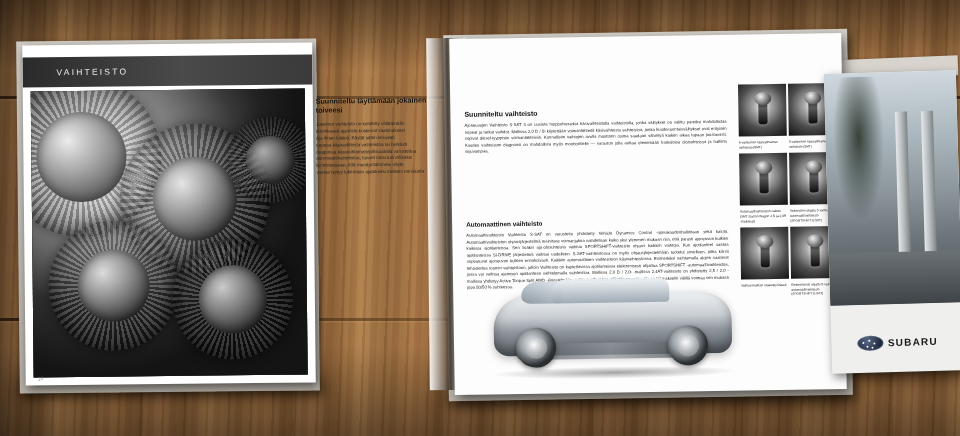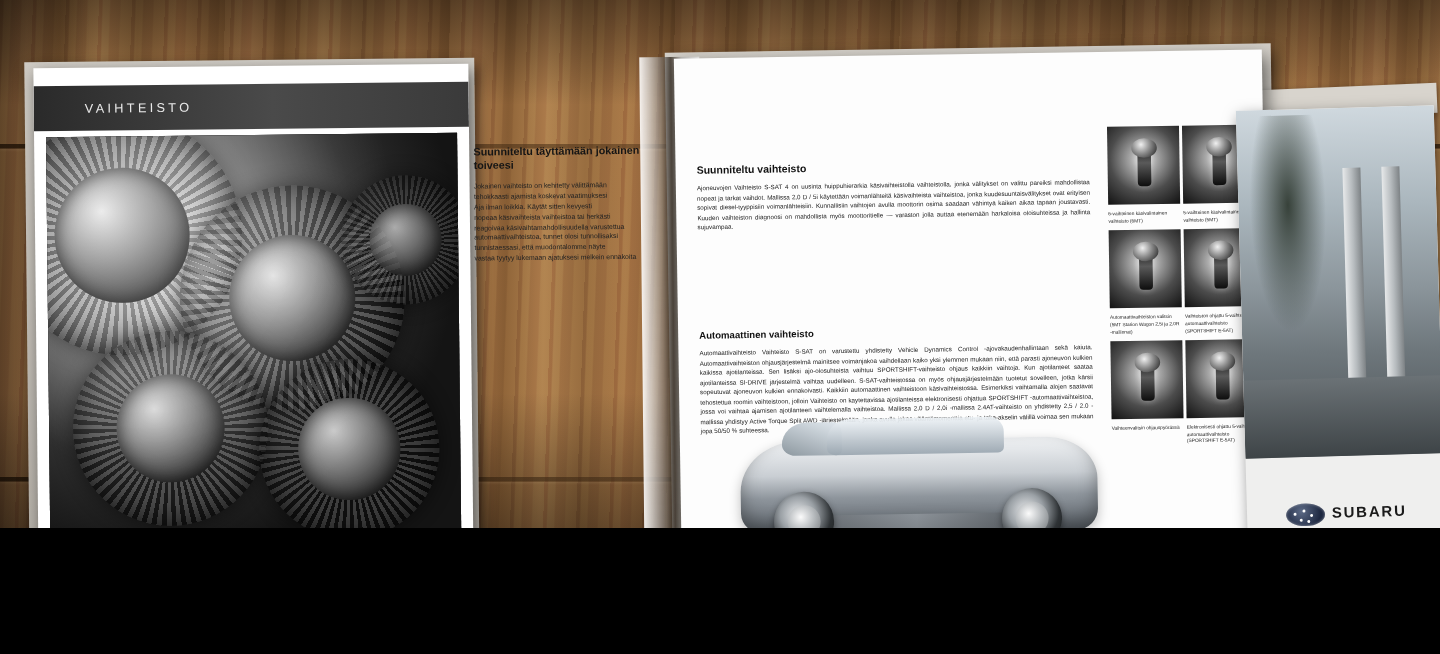--- a/index.html
+++ b/index.html
@@ -9,21 +9,21 @@
   }
   body {
     width: 960px;
     height: 436px;
     overflow: hidden;
     font-family: "Liberation Sans", sans-serif;
   }
   .photo {
     position: relative;
     width: 960px;
-    height: 352px;
+    height: 436px;
     overflow: hidden;
     background: #6b4a2a;
   }
 
   
   .wood {
     position: absolute;
     inset: 0;
     background:
       repeating-linear-gradient(92deg,

